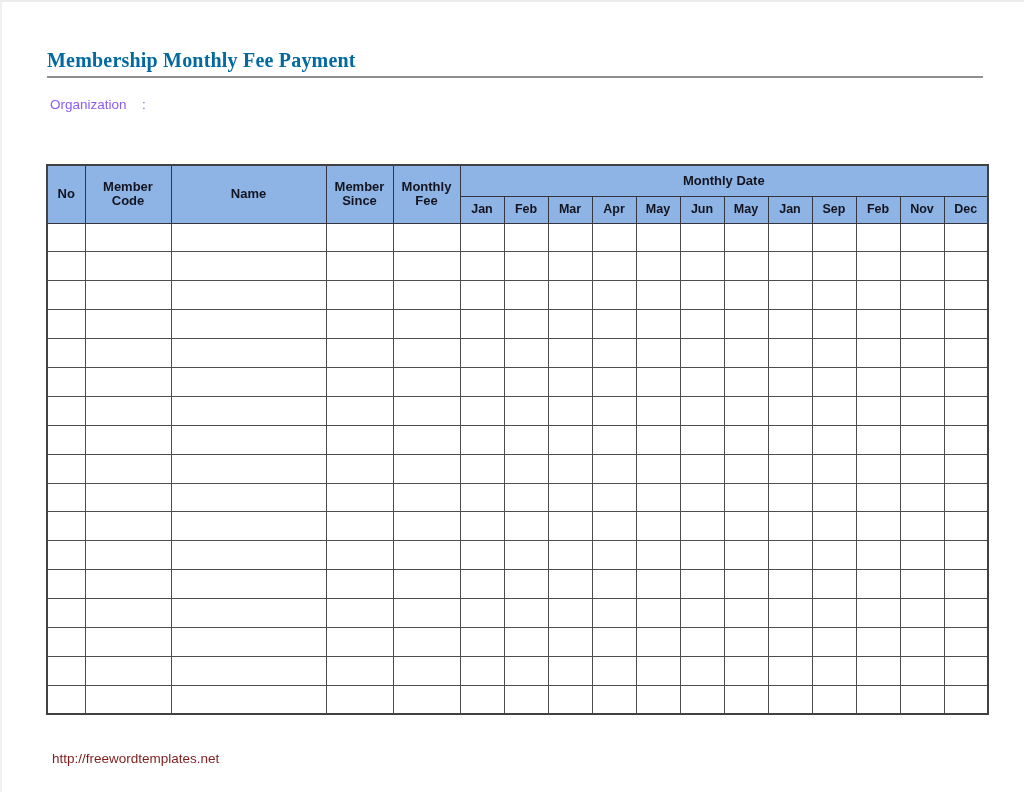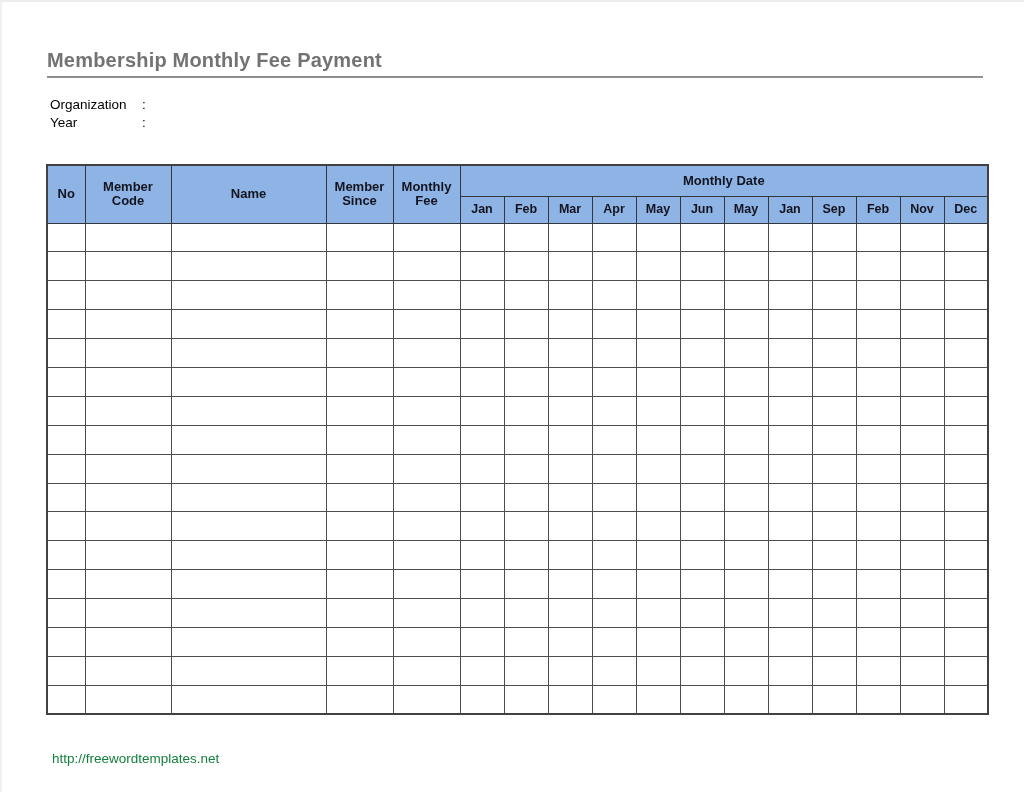--- a/index.html
+++ b/index.html
@@ -17,37 +17,38 @@
     border-top: 2px solid #ececec;
     border-left: 2px solid #f0f0f0;
     overflow: hidden;
   }
   .doc-title {
     position: absolute;
     left: 45px;
     top: 47px;
     font-size: 20px;
     font-weight: 700;
-    color: #737373;
+    color: #0369a1;
     letter-spacing: 0.2px;
+    font-family: Liberation Serif, serif;
   }
   .title-rule {
     position: absolute;
     left: 45px;
     top: 74px;
     width: 936px;
     height: 2px;
     background: #8f8f8f;
   }
   .meta {
     position: absolute;
     left: 48px;
     top: 94px;
     font-size: 13.5px;
-    color: #000000;
+    color: #8b5cf6;
   }
   .meta-row { line-height: 17.5px; }
   .meta-label {
     display: inline-block;
     width: 92px;
   }
   .meta-sep { display: inline-block; }
   .meta-value { display: inline-block; margin-left: 8px; min-width: 120px; }
 
   table.fee-table {
@@ -84,37 +85,34 @@
   .col-name { width: 155px; }
   .col-since { width: 67px; }
   .col-fee { width: 67px; }
   .col-month { width: 44px; }
 
   .footer-url {
     position: absolute;
     left: 50px;
     top: 749px;
     font-size: 13.5px;
-    color: #15803d;
+    color: #7f1d1d;
   }
 </style>
 </head>
 <body>
 
 <div id="page">
 
   <div class="doc-title">Membership Monthly Fee Payment</div>
   <div class="title-rule"></div>
 
   <div class="meta">
     <div class="meta-row">
       <span class="meta-label">Organization</span><span class="meta-sep">:</span><span class="meta-value"></span>
-    </div>
-    <div class="meta-row">
-      <span class="meta-label">Year</span><span class="meta-sep">:</span><span class="meta-value"></span>
     </div>
   </div>
 
   <table class="fee-table">
     <colgroup>
       <col class="col-no">
         <col class="col-code">
         <col class="col-name">
         <col class="col-since">
         <col class="col-fee">

